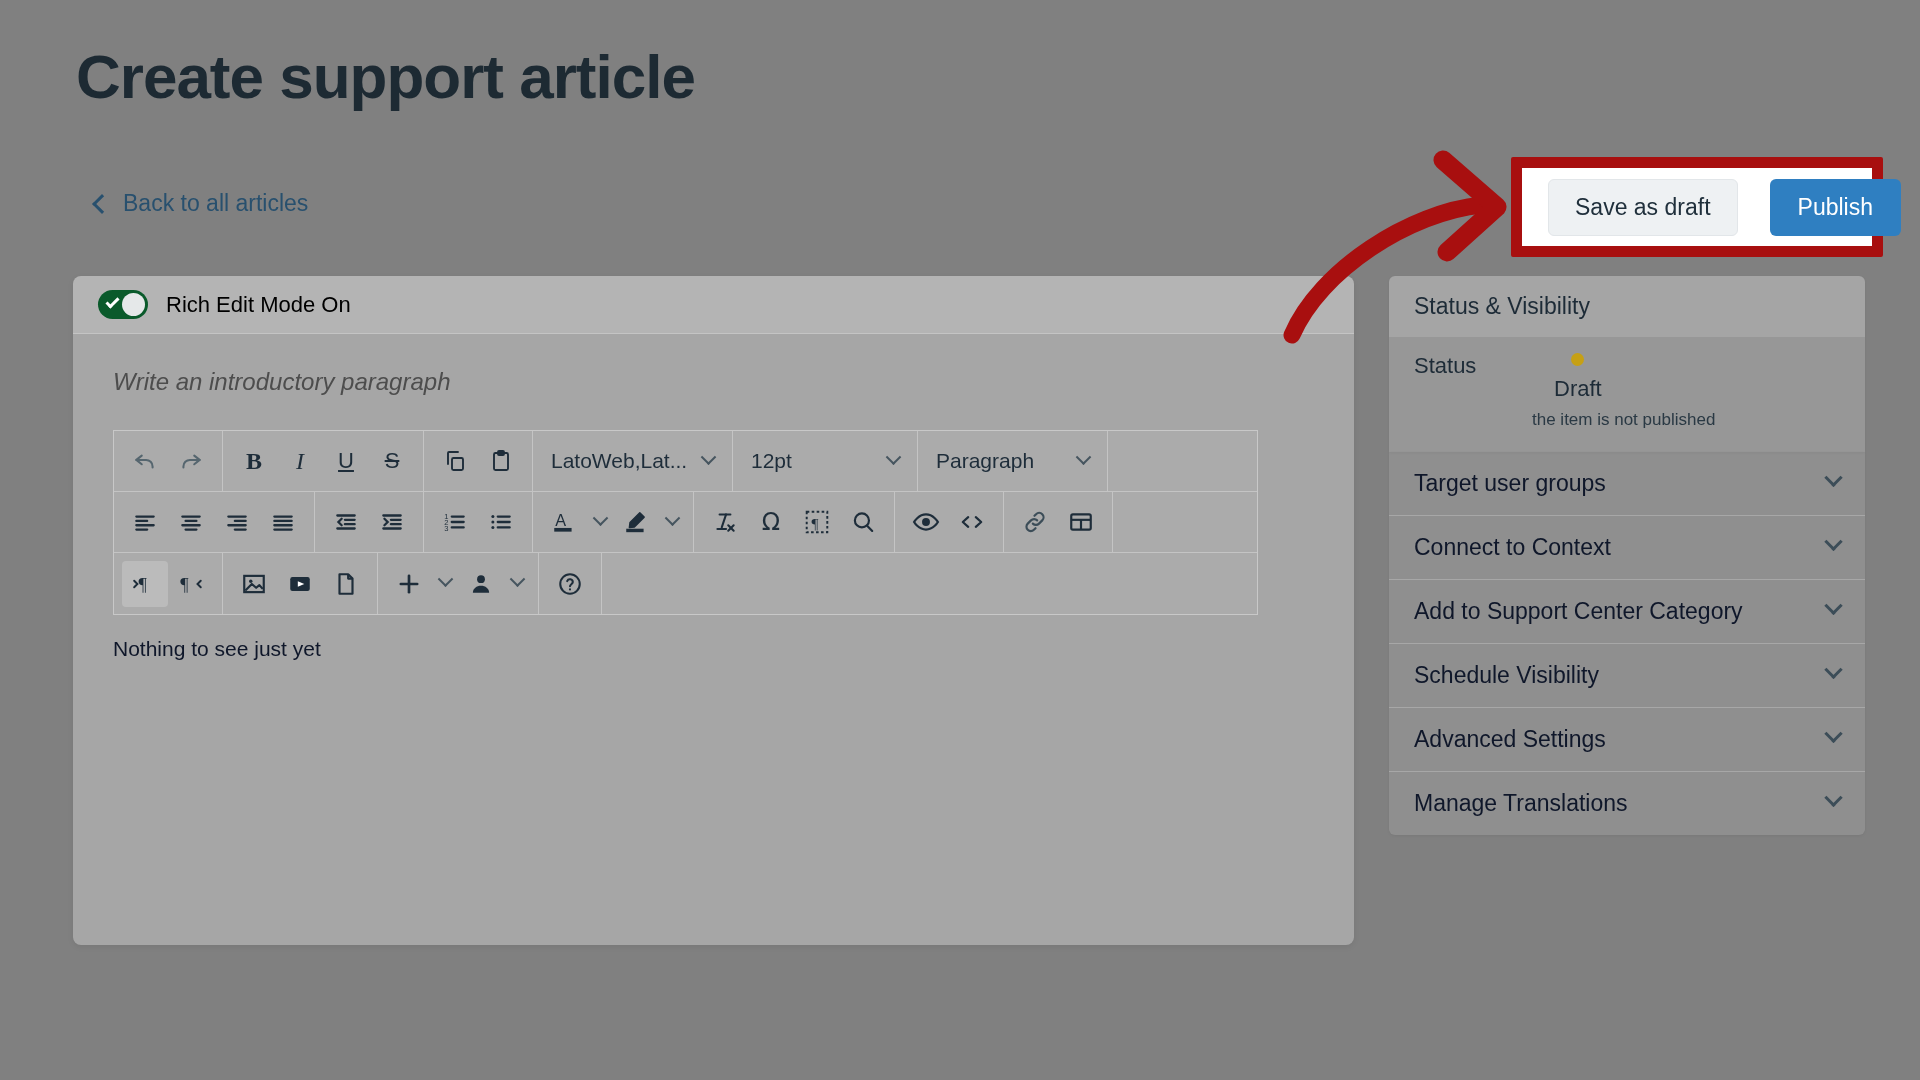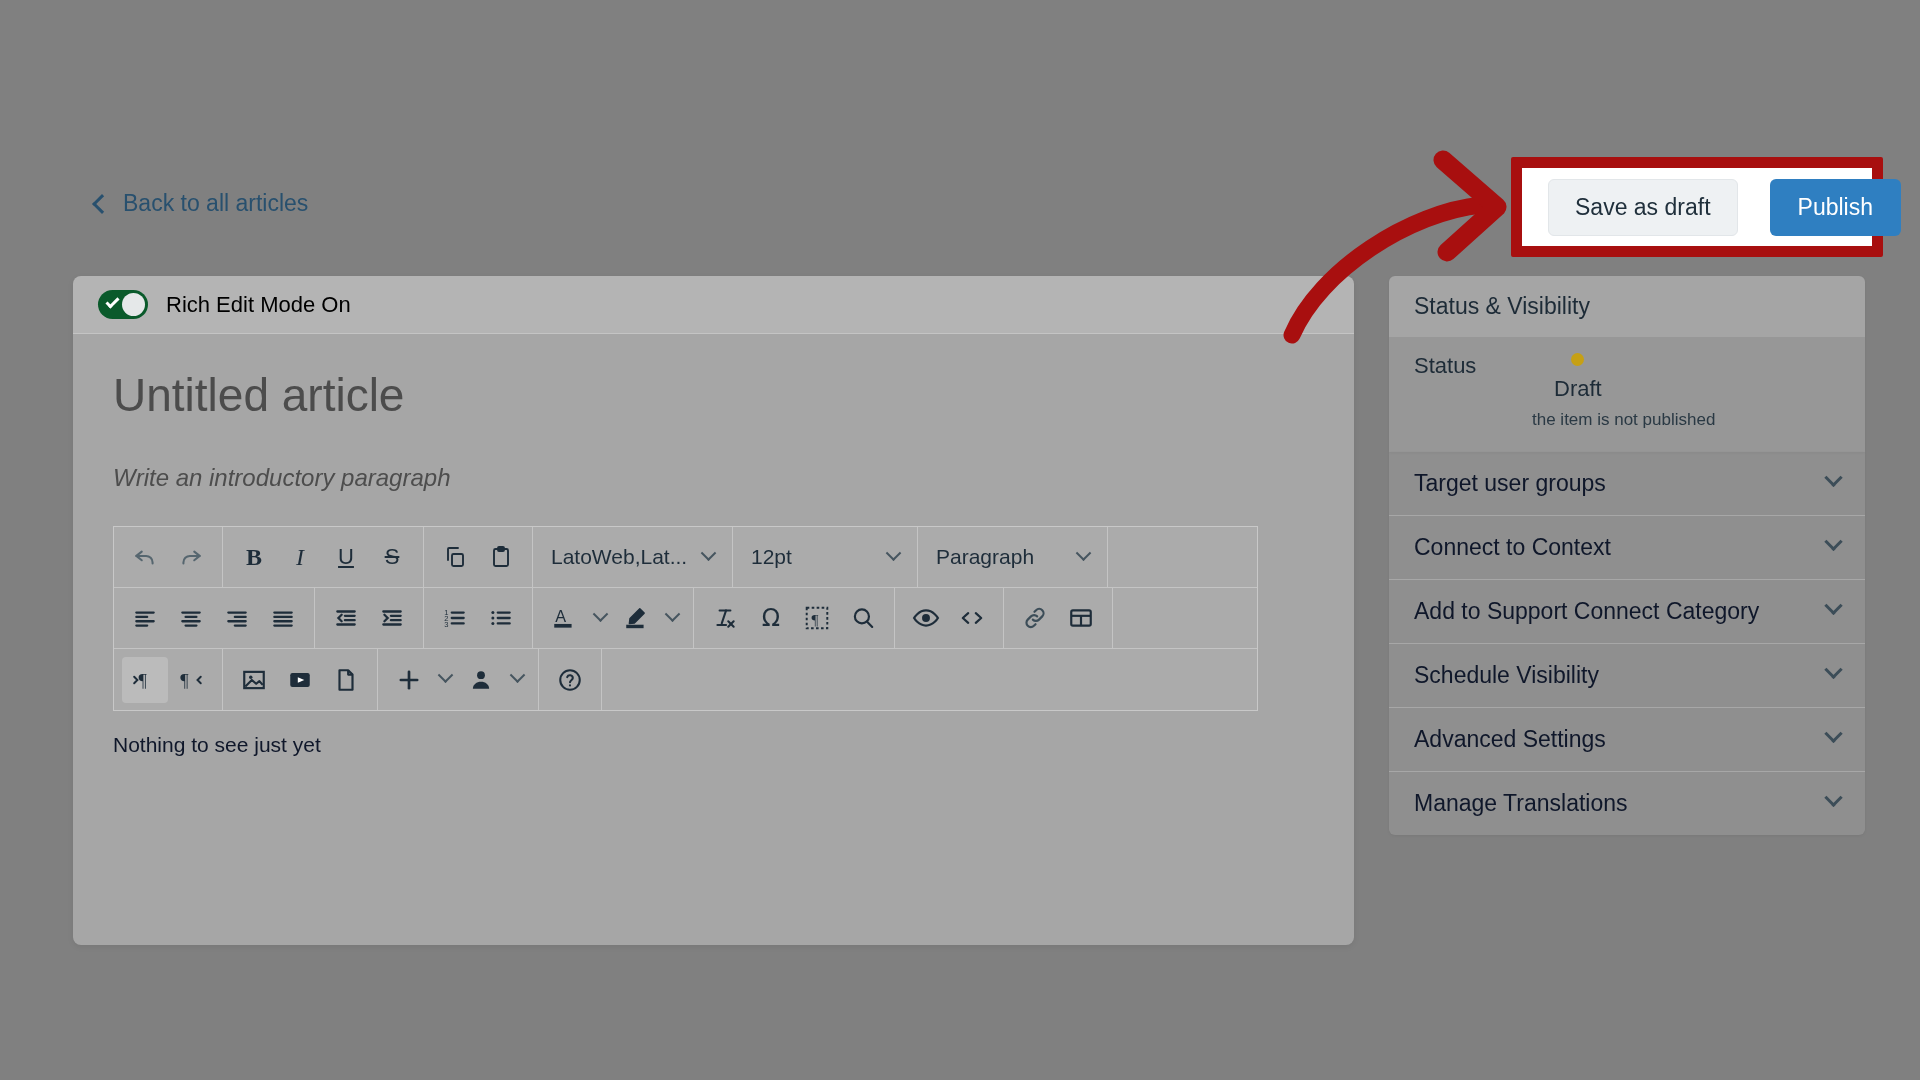--- a/index.html
+++ b/index.html
@@ -281,20 +281,21 @@
     left: 1250px; top: 140px;
     width: 360px; height: 220px;
     pointer-events: none;
   }
 </style>
 </head>
 <body>
 
 <div id="page">
 
+  <h1 id="page-title">Create support article</h1>
 
   <div id="back-link">
     <span class="chev"></span>
     <span>Back to all articles</span>
   </div>
 
   <div id="top-actions">
     <button class="btn" id="cancel-button">Cancel</button>
     <button class="btn" style="visibility:hidden">Save as draft</button>
     <button class="btn" style="visibility:hidden">Publish</button>
@@ -309,21 +310,20 @@
   <div id="editor-card">
     <div id="editor-header">
       <div id="rich-edit-toggle">
         <span class="check"></span>
         <span class="knob"></span>
       </div>
       <span id="rich-edit-label">Rich Edit Mode On</span>
     </div>
 
     <div id="editor-body">
-      <div id="article-title-placeholder">Untitled article</div>
       <div id="intro-placeholder">Write an introductory paragraph</div>
 
       <div id="toolbar">
 
         <div class="tb-row">
           <div class="tb-group">
             <div class="tb-btn">
               <svg width="26" height="26" viewBox="0 0 24 24" fill="none" stroke="#56666f" stroke-width="1.9" stroke-linecap="round" stroke-linejoin="round">
                 <polyline points="9,7 4,11 9,15"></polyline>
                   <path d="M4 11h9a6 6 0 0 1 6 6v1"></path>
@@ -649,21 +649,21 @@
     <div class="accordion">
       <div class="acc-item">
         <span>Target user groups</span>
         <span class="acc-caret"></span>
       </div>
       <div class="acc-item">
         <span>Connect to Context</span>
         <span class="acc-caret"></span>
       </div>
       <div class="acc-item">
-        <span>Add to Support Connect Category</span>
+        <span>Add to Support Center Category</span>
         <span class="acc-caret"></span>
       </div>
       <div class="acc-item">
         <span>Schedule Visibility</span>
         <span class="acc-caret"></span>
       </div>
       <div class="acc-item">
         <span>Advanced Settings</span>
         <span class="acc-caret"></span>
       </div>

